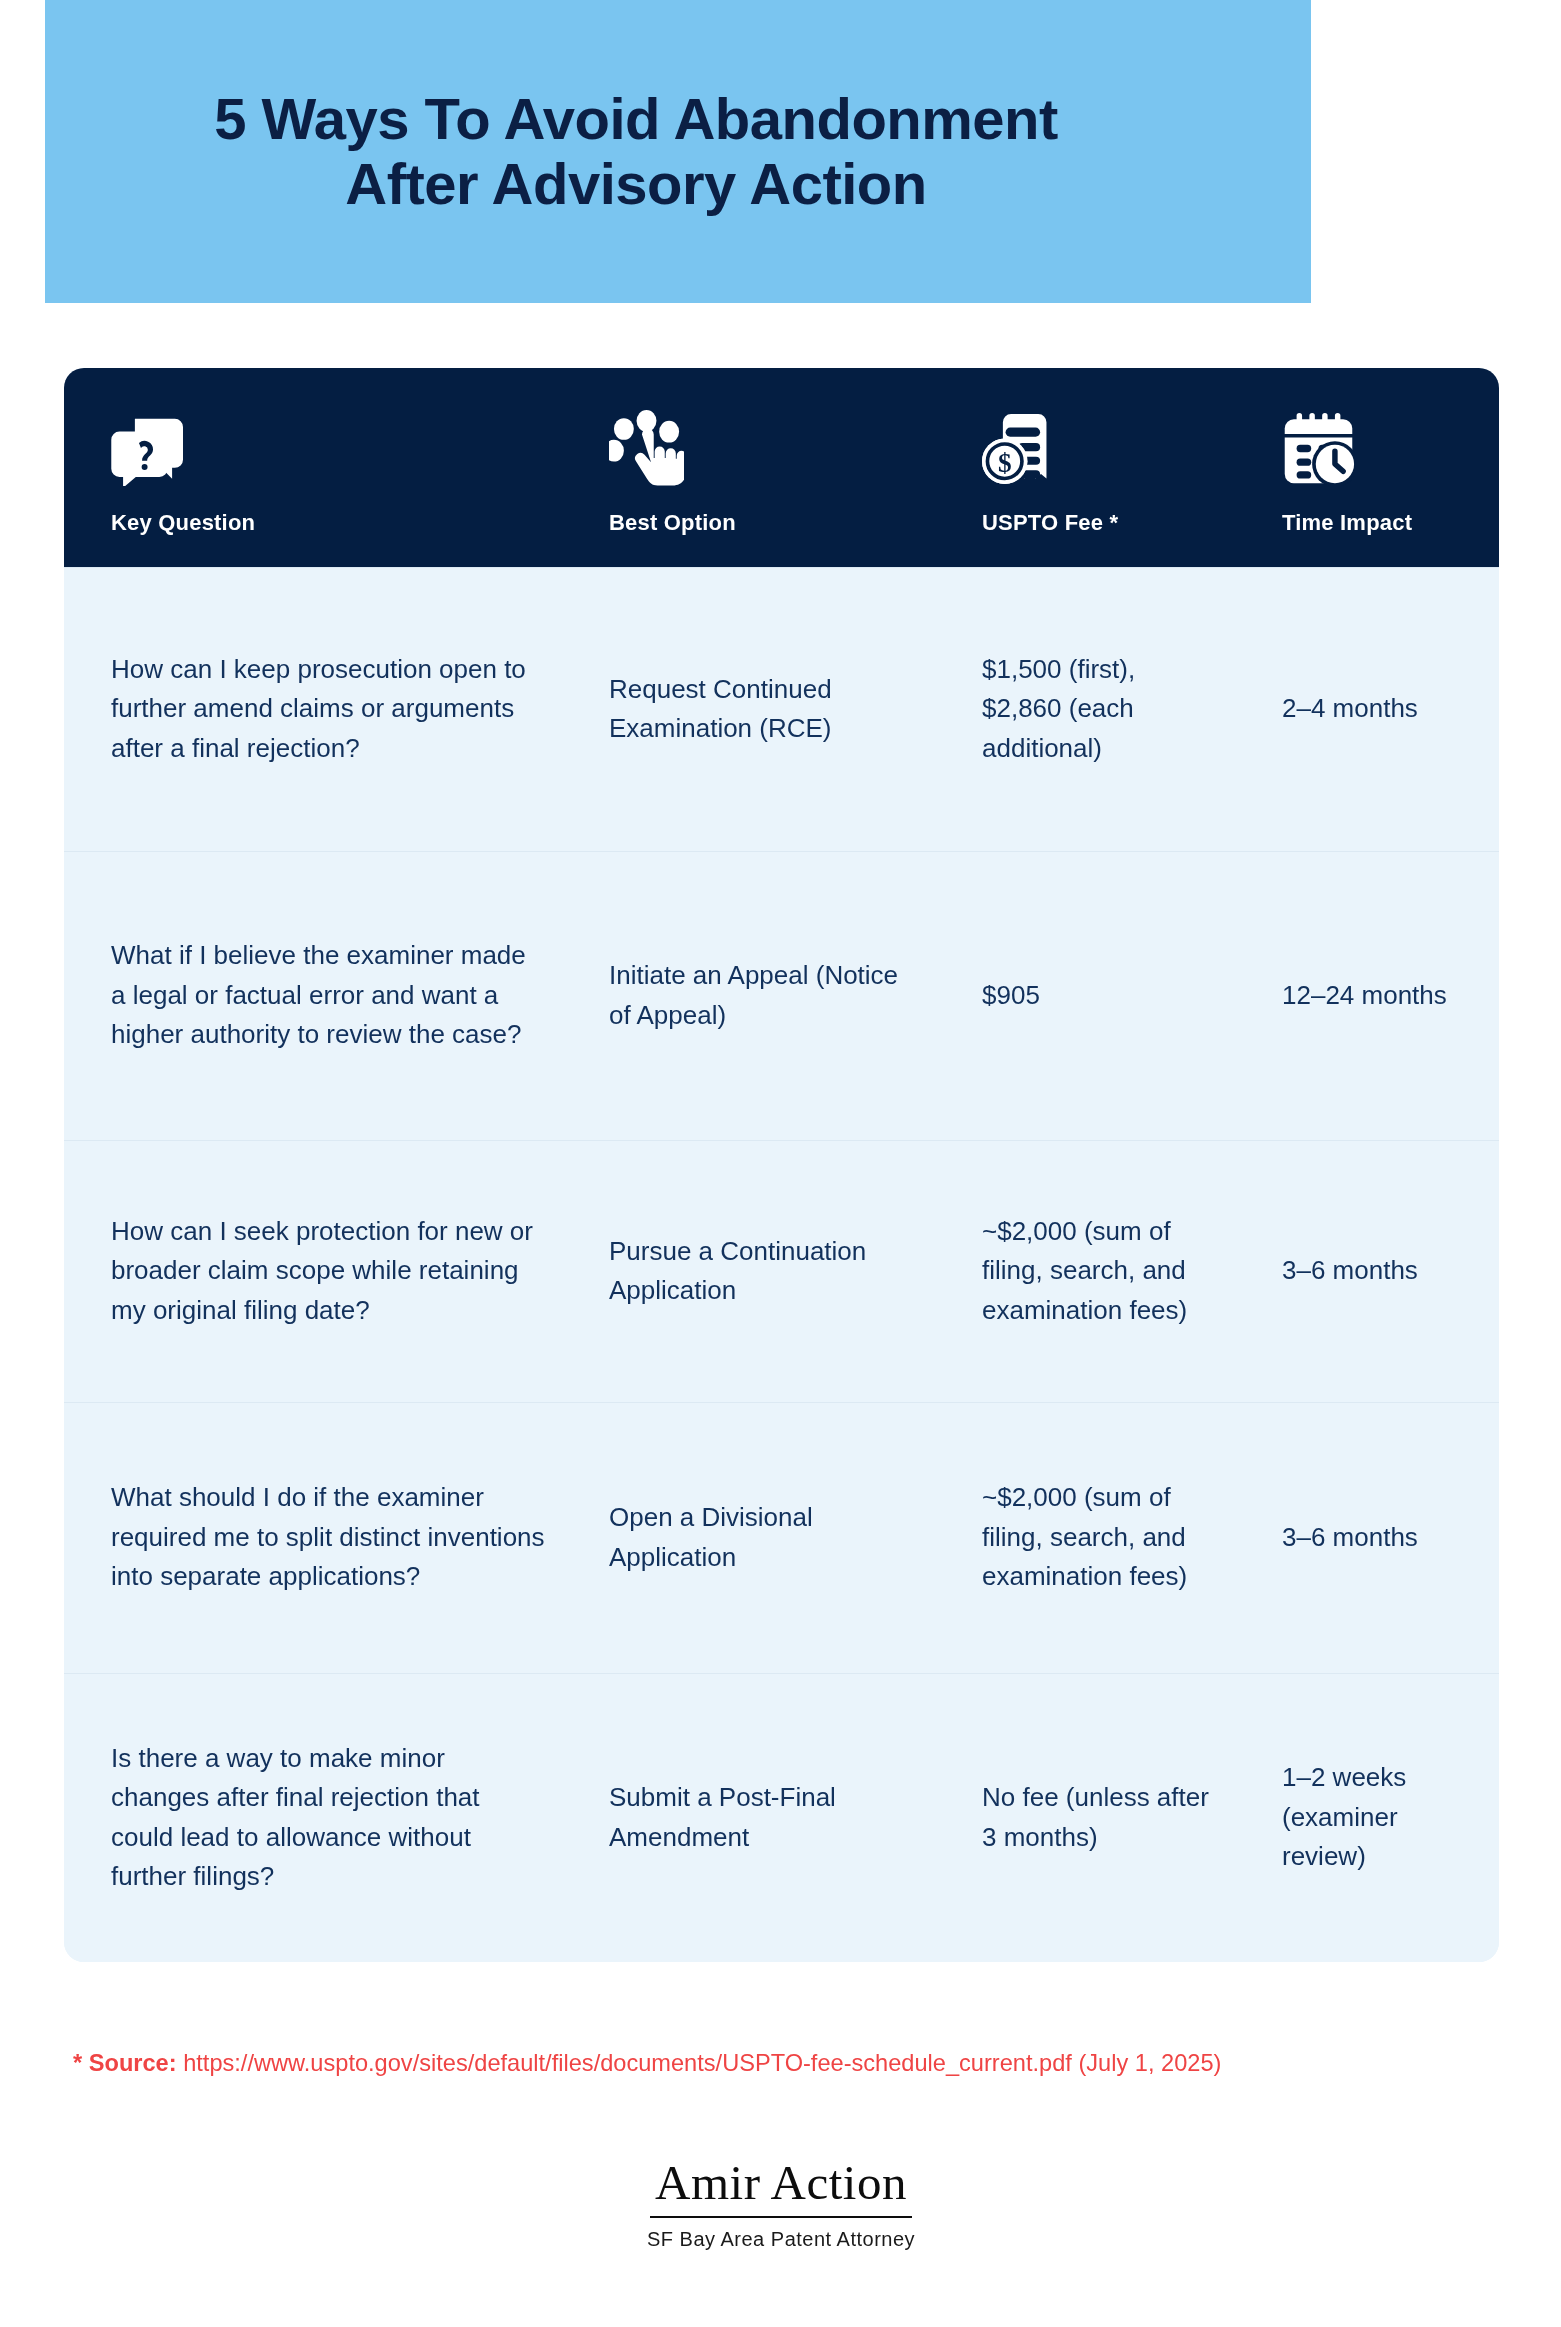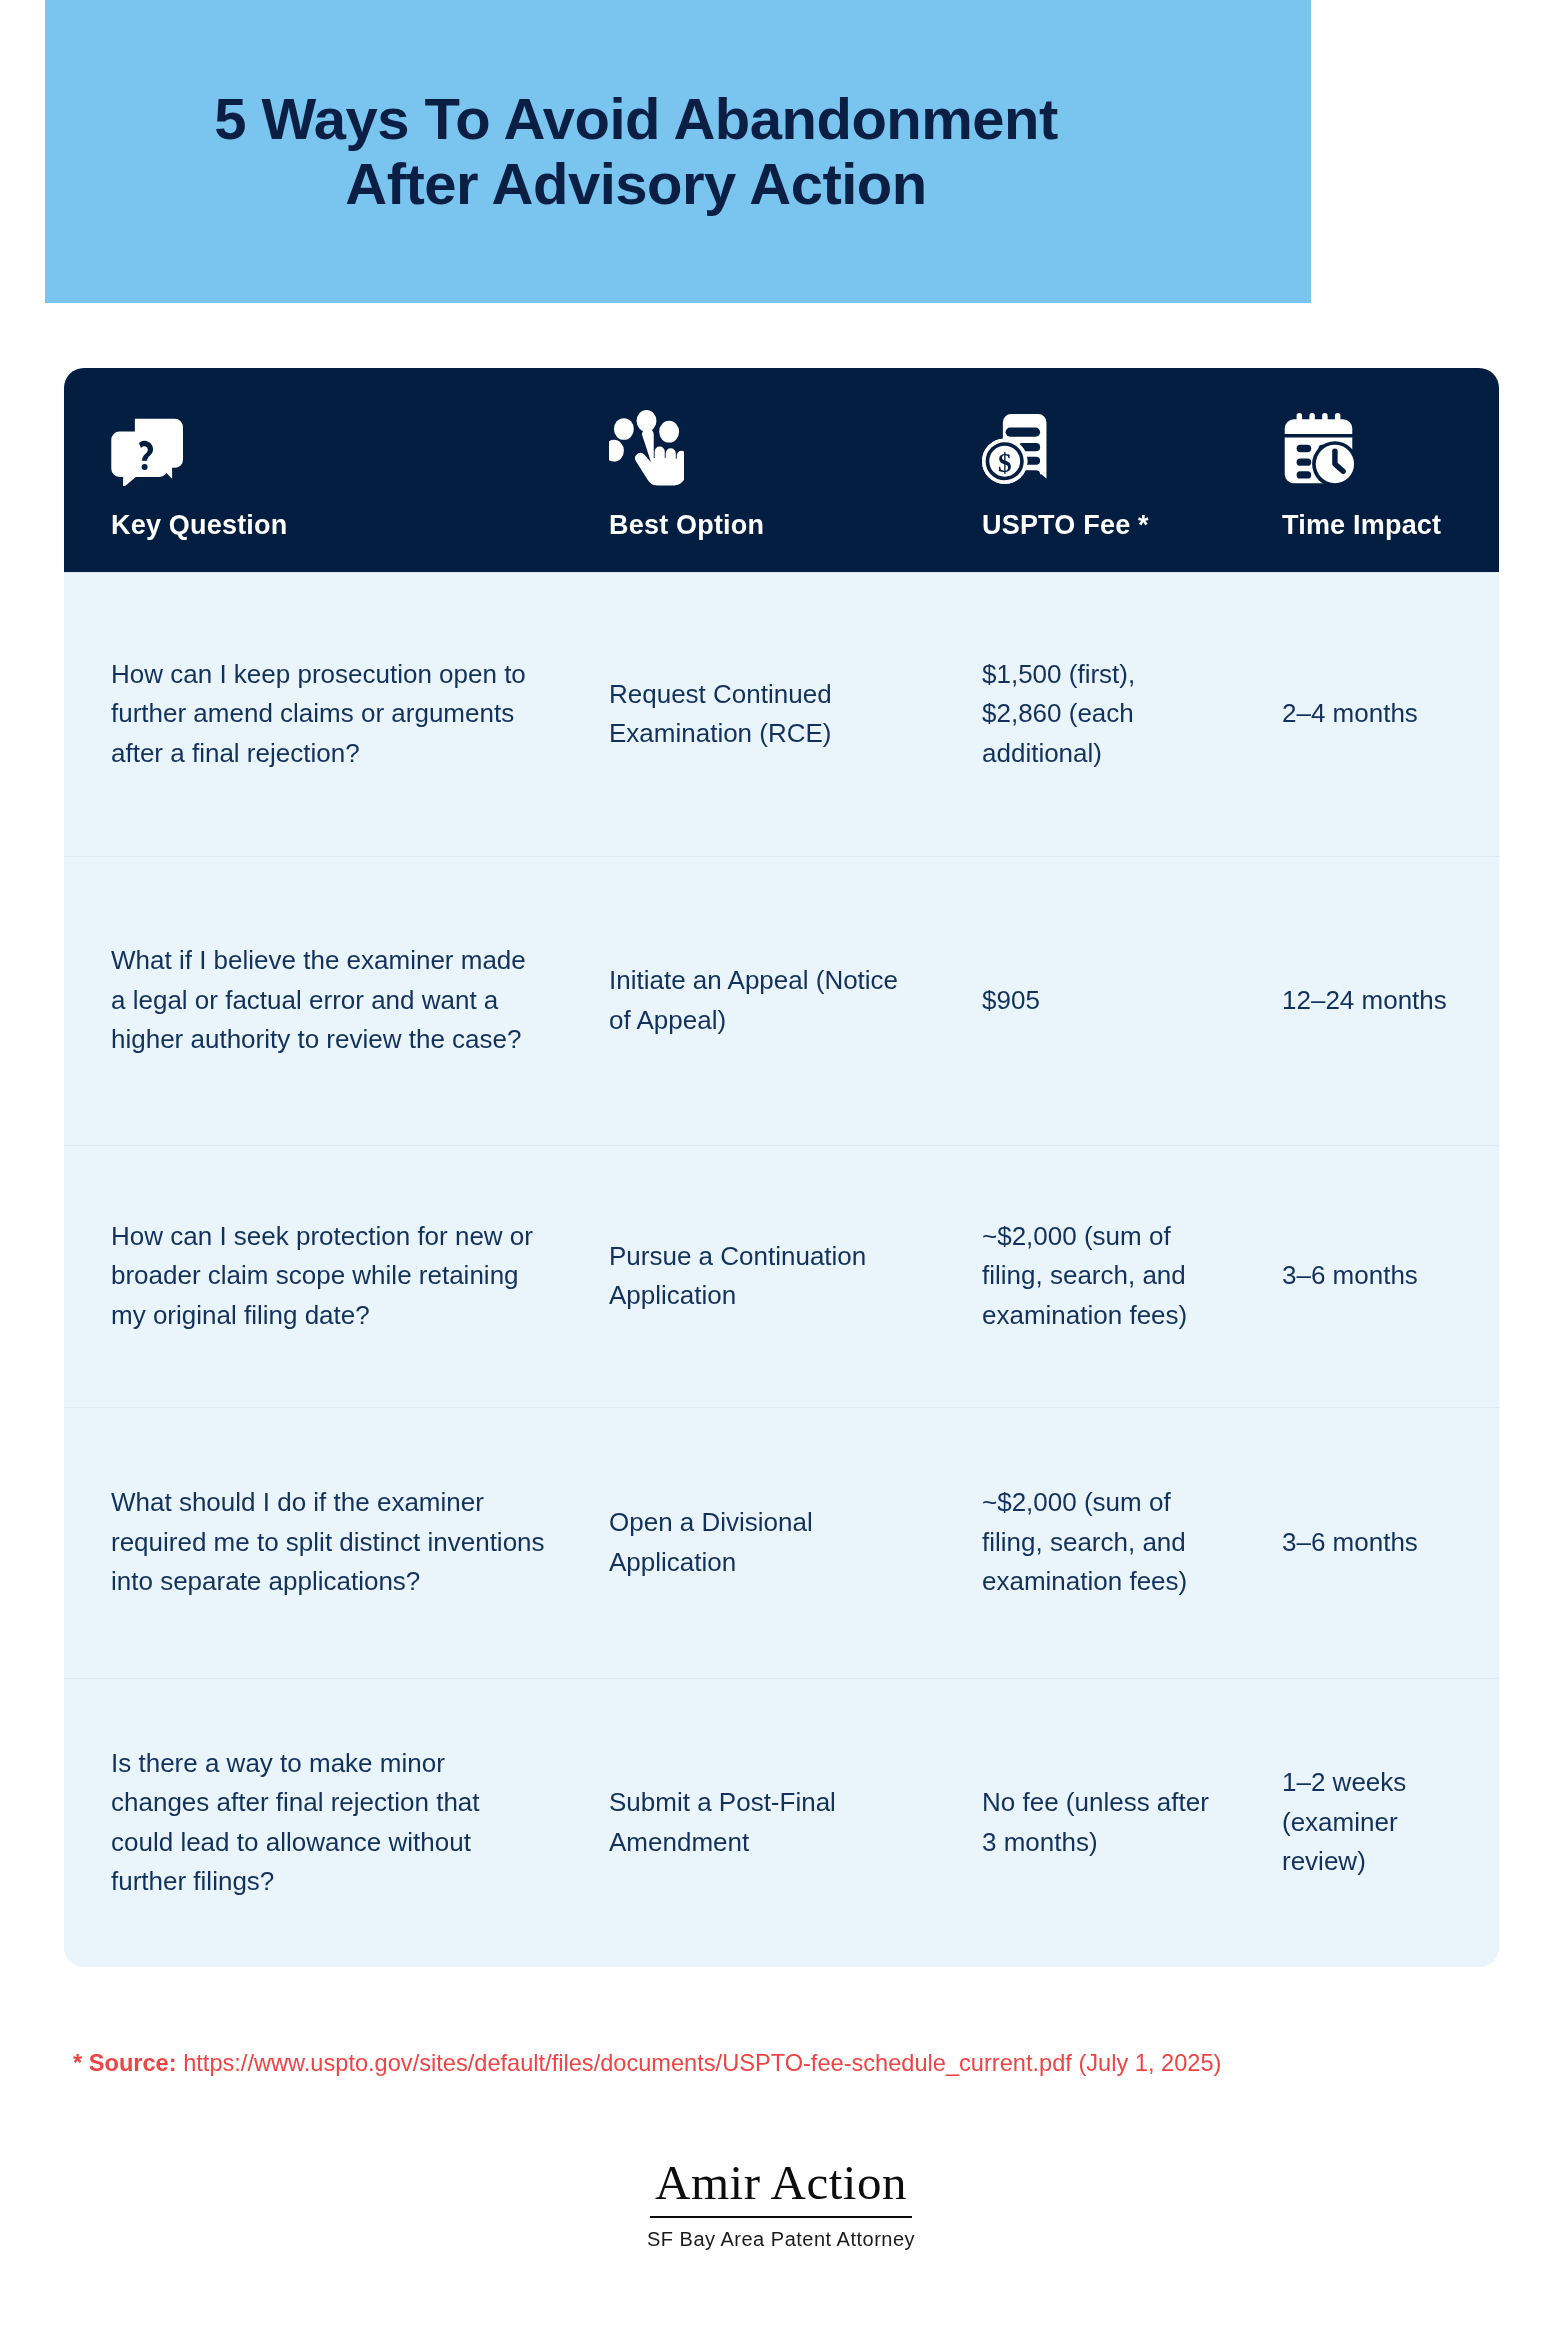--- a/index.html
+++ b/index.html
@@ -62,21 +62,21 @@
     justify-content: flex-start;
     padding-left: 47px;
   }
   .th .icon-wrap {
     height: 80px;
     display: flex;
     align-items: flex-end;
     margin-bottom: 23.6px;
   }
   .th-label {
-    font-size: 27px;
+    font-size: 22px;
     font-weight: 700;
     color: #ffffff;
     letter-spacing: 0.2px;
     white-space: nowrap;
   }
 
   
   .c1 { width: 498px; }
   .c2 { width: 373px; }
   .c3 { width: 300px; }

